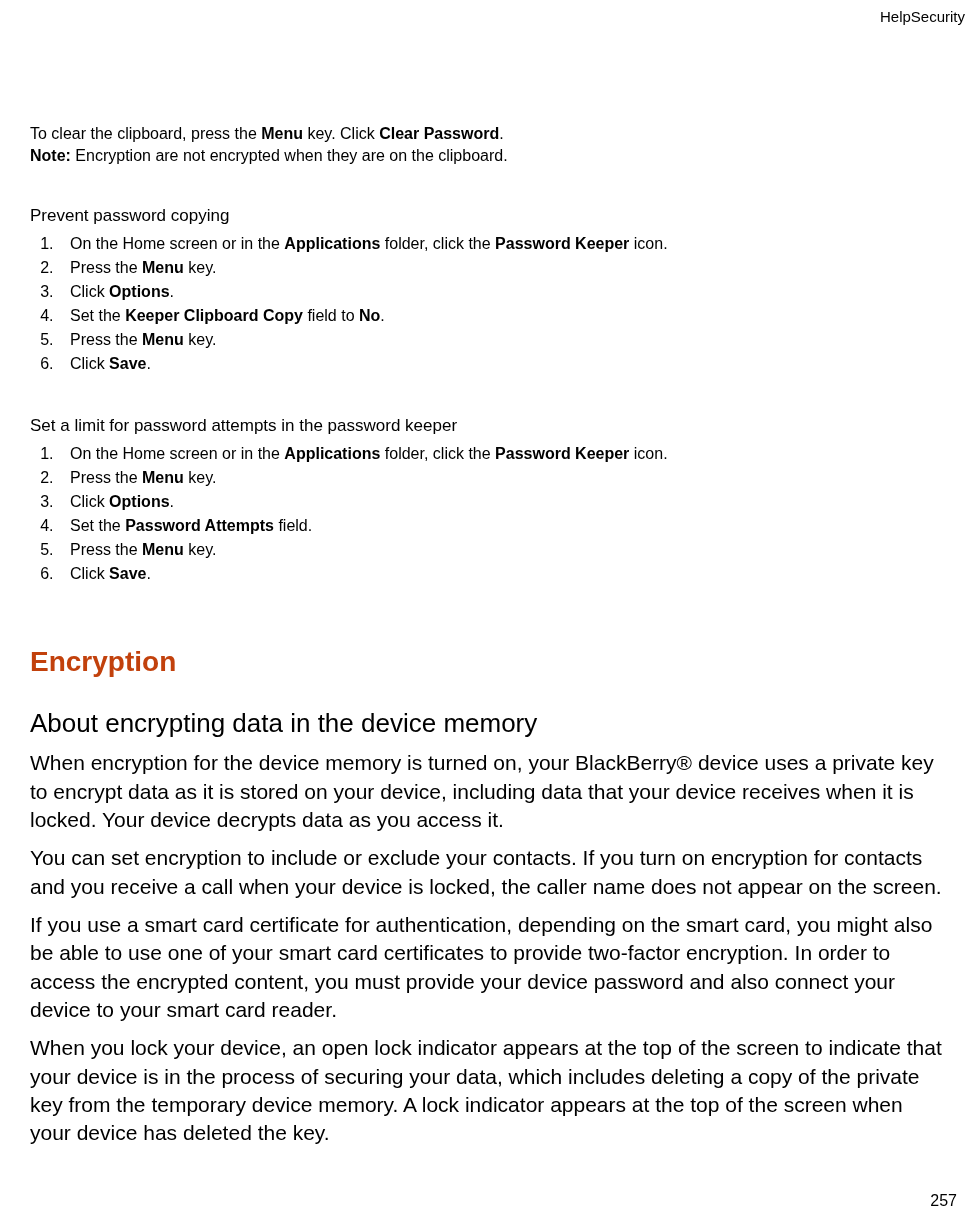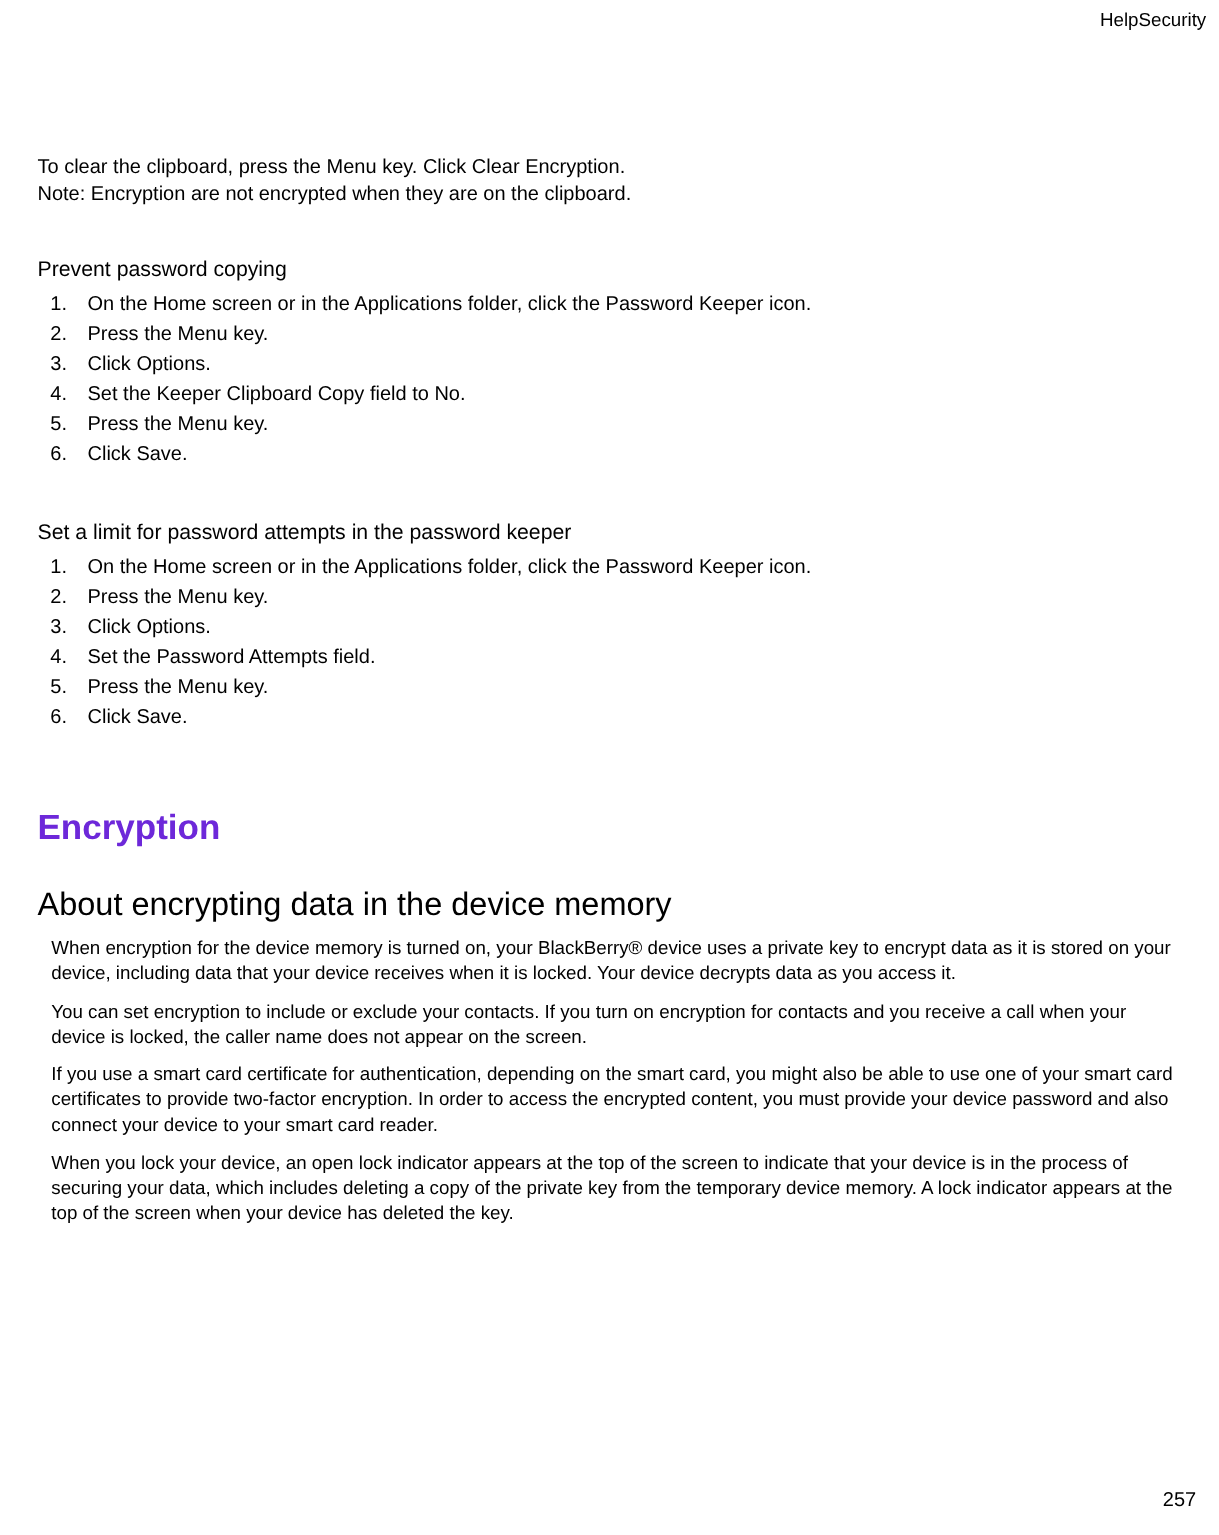--- a/index.html
+++ b/index.html
@@ -19,51 +19,51 @@
     font-size: 15px;
   }
   .content {
     padding: 0 30px;
   }
   .intro-block {
     margin-top: 98px;
     font-size: 16px;
     line-height: 1.35;
   }
-  b { font-weight: 400; margin-top: 24px; }
+  b { font-weight: 700; margin-top: 24px; }
   h2.sub {
     font-size: 17px;
     font-weight: 400;
     margin: 40px 0 6px 0;
   }
   ol.steps {
     margin: 0 0 0 0;
     padding-left: 28px;
     font-size: 16px;
     line-height: 1.5;
   }
   ol.steps > li {
     padding-left: 12px;
     margin-bottom: 0px;
   }
   h1.section-title {
-    color: #6d28d9;
+    color: #c2410c;
     font-size: 28px;
     font-weight: 600;
     margin: 60px 0 8px 0;
   }
   h2.sub2 {
     font-size: 26px;
     font-weight: 400;
     margin: 30px 0 8px 0;
   }
   p.body {
-    font-size: 15px;
+    font-size: 21px;
     line-height: 1.35;
-    margin: 10px 0 10px 11px;
+    margin: 10px 0 10px 0;
   }
   .page-number {
     position: absolute;
     bottom: 18px;
     right: 18px;
     font-size: 16px;
     text-align: right;
   }
 </style>
 </head>
@@ -71,21 +71,21 @@
 
 <div class="header">
   <span>Help</span>
   <span>Security</span>
 </div>
 
 <div class="content">
 
   <div class="intro-block">
     <div>
-      <span>To clear the clipboard, press the </span><b>Menu</b><span> key. Click </span><b>Clear Encryption</b><span>.</span>
+      <span>To clear the clipboard, press the </span><b>Menu</b><span> key. Click </span><b>Clear Password</b><span>.</span>
     </div>
     <div>
       <b>Note:</b><span>  Encryption are not encrypted when they are on the clipboard.</span>
     </div>
   </div>
 
   <h2 class="sub">Prevent password copying</h2>
   <ol class="steps">
     <li><span>On the Home screen or in the </span><b>Applications</b><span> folder, click the </span><b>Password Keeper</b><span> icon.</span></li>
     <li><span>Press the </span><b>Menu</b><span> key.</span></li>

